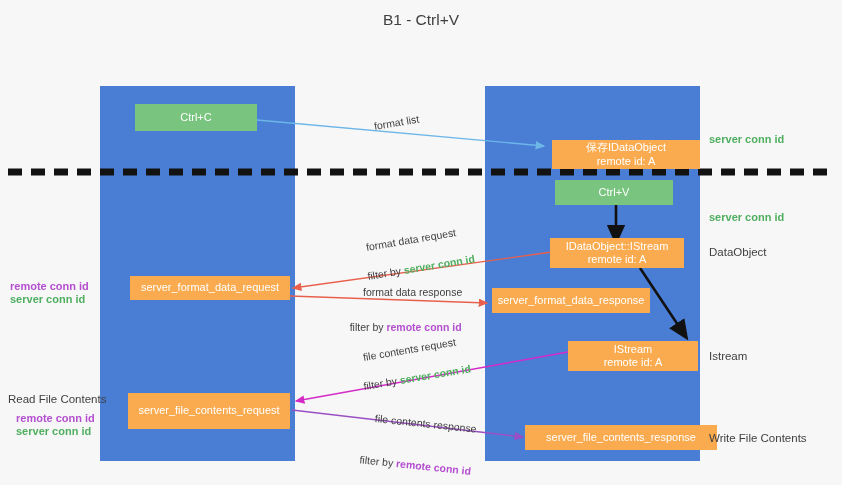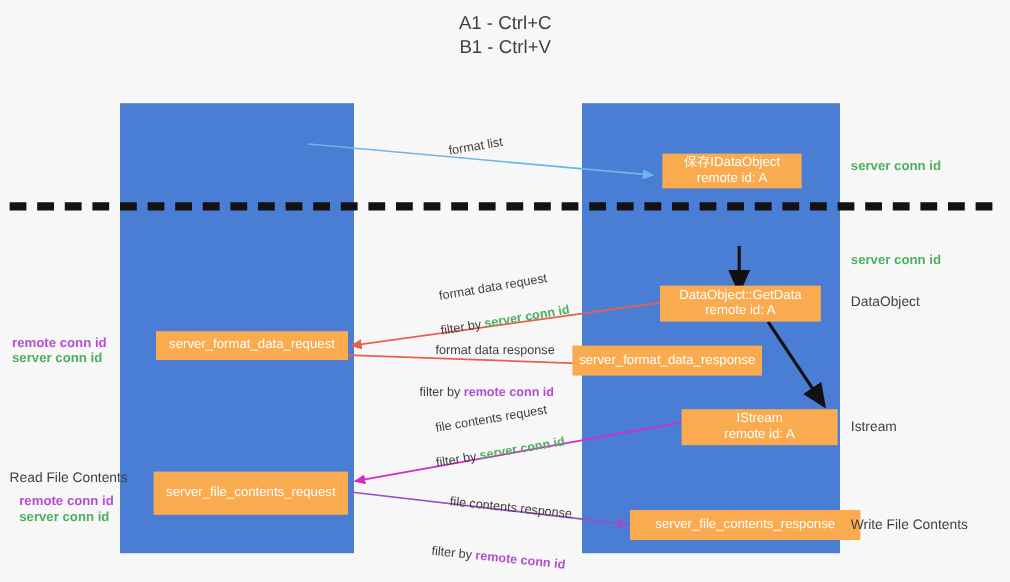--- a/index.html
+++ b/index.html
@@ -106,21 +106,20 @@
     width: 842px;
     height: 8px;
   }
 </style>
 </head>
 <body>
 
 <div class="canvas">
 
   <div class="title">
-    <div>A1 - Ctrl+C</div>
     <div>B1 - Ctrl+V</div>
   </div>
 
   <div class="lane-head a">
     <div class="l1">A1</div>
     <div class="l2">remote</div>
   </div>
   <div class="lane-head b">
     <div class="l1">B1</div>
     <div class="l2">connection</div>
@@ -160,41 +159,47 @@
 
     <line x1="568" y1="352" x2="296" y2="401" stroke="#d42bc8" stroke-width="1.4" marker-end="url(#ah-magenta)"></line>
 
     <line x1="292" y1="410" x2="523" y2="437" stroke="#9b4fc4" stroke-width="1.4" marker-end="url(#ah-purple)"></line>
   </svg>
 
   <svg class="dashline" viewBox="0 0 842 8">
     <line x1="8" y1="4" x2="834" y2="4" stroke="#121212" stroke-width="7" stroke-linecap="butt" stroke-dasharray="14 9"></line>
   </svg>
 
+  <div class="node green" style="left:135px; top:104px; width:122px; height:27px;">
+    <span>Ctrl+C</span>
+  </div>
 
   <div class="node orange" style="left:130px; top:276px; width:160px; height:24px;">
     <span>server_format_data_request</span>
   </div>
 
   <div class="node orange" style="left:128px; top:393px; width:162px; height:36px;">
     <span>server_file_contents_request</span>
   </div>
 
-  <div class="node orange" style="left:552px; top:128px; width:116px; height:29px;">
+  <div class="node orange" style="left:552px; top:140px; width:148px; height:29px;">
     <span>保存IDataObject</span>
     <span>remote id: A</span>
   </div>
 
+  <div class="node green" style="left:555px; top:180px; width:118px; height:25px;">
+    <span>Ctrl+V</span>
+  </div>
 
   <div class="node orange" style="left:550px; top:238px; width:134px; height:30px;">
-    <span>DataObject::GetData</span>
+    <span>IDataObject::IStream</span>
     <span>remote id: A</span>
   </div>
 
-  <div class="node orange" style="left:477px; top:288px; width:158px; height:25px;">
+  <div class="node orange" style="left:492px; top:288px; width:158px; height:25px;">
     <span>server_format_data_response</span>
   </div>
 
   <div class="node orange" style="left:568px; top:341px; width:130px; height:30px;">
     <span>IStream</span>
     <span>remote id: A</span>
   </div>
 
   <div class="node orange" style="left:525px; top:425px; width:192px; height:25px;">
     <span>server_file_contents_response</span>

